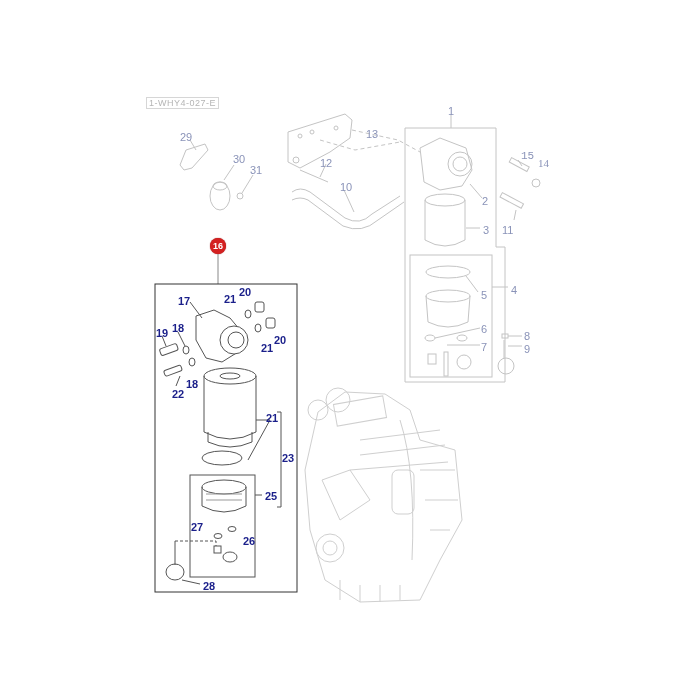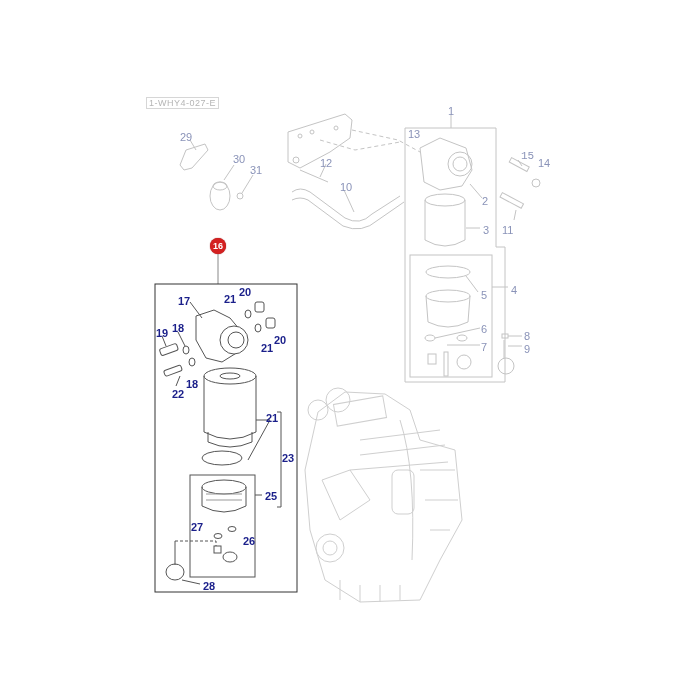--- a/index.html
+++ b/index.html
@@ -158,26 +158,26 @@
       <path d="M322 480 L350 470 L370 500 L340 520 Z"></path>
       <path d="M360 440 L440 430 M360 455 L445 445 M350 470 L448 462"></path>
       <path d="M420 470 L455 470 M425 500 L458 500 M430 530 L450 530"></path>
       <path d="M340 580 L340 600 M360 585 L360 602 M380 585 L380 602 M400 585 L400 600"></path>
     </g>
   </svg>
 
   <span class="lbl faded" style="left:180px;top:131px;">29</span>
   <span class="lbl faded" style="left:233px;top:153px;">30</span>
   <span class="lbl faded" style="left:250px;top:164px;">31</span>
-  <span class="lbl faded" style="left:366px;top:128px;margin-left:42px;">13</span>
+  <span class="lbl faded" style="left:366px;top:128px;">13</span>
   <span class="lbl faded" style="left:320px;top:157px;">12</span>
   <span class="lbl faded" style="left:340px;top:181px;text-align:center;">10</span>
   <span class="lbl faded" style="left:448px;top:105px;">1</span>
   <span class="lbl faded" style="left:521px;top:150px;font-family:Liberation Mono, monospace;">15</span>
-  <span class="lbl faded" style="left:538px;top:157px;">14</span>
+  <span class="lbl faded" style="left:538px;top:157px;font-family:Liberation Serif, serif;">14</span>
   <span class="lbl faded" style="left:482px;top:195px;">2</span>
   <span class="lbl faded" style="left:502px;top:224px;">11</span>
   <span class="lbl faded" style="left:483px;top:224px;">3</span>
   <span class="lbl faded" style="left:511px;top:284px;">4</span>
   <span class="lbl faded" style="left:481px;top:289px;">5</span>
   <span class="lbl faded" style="left:481px;top:323px;">6</span>
   <span class="lbl faded" style="left:481px;top:341px;">7</span>
   <span class="lbl faded" style="left:524px;top:330px;">8</span>
   <span class="lbl faded" style="left:524px;top:343px;">9</span>
 

